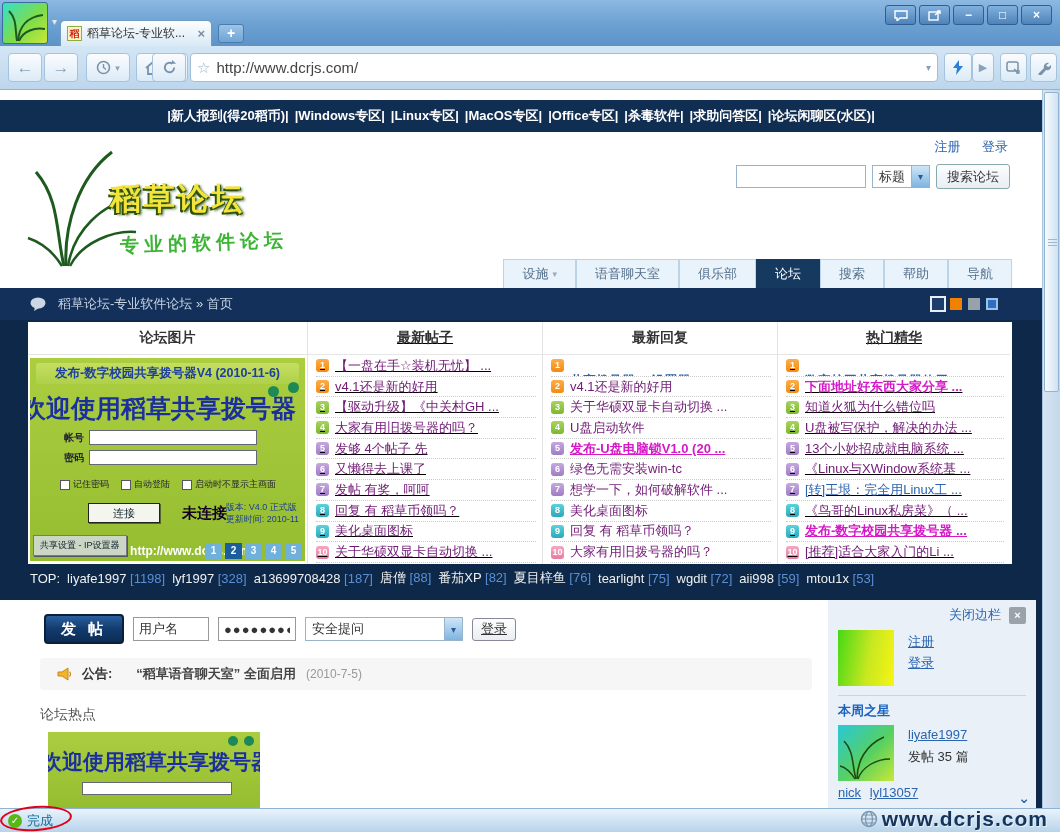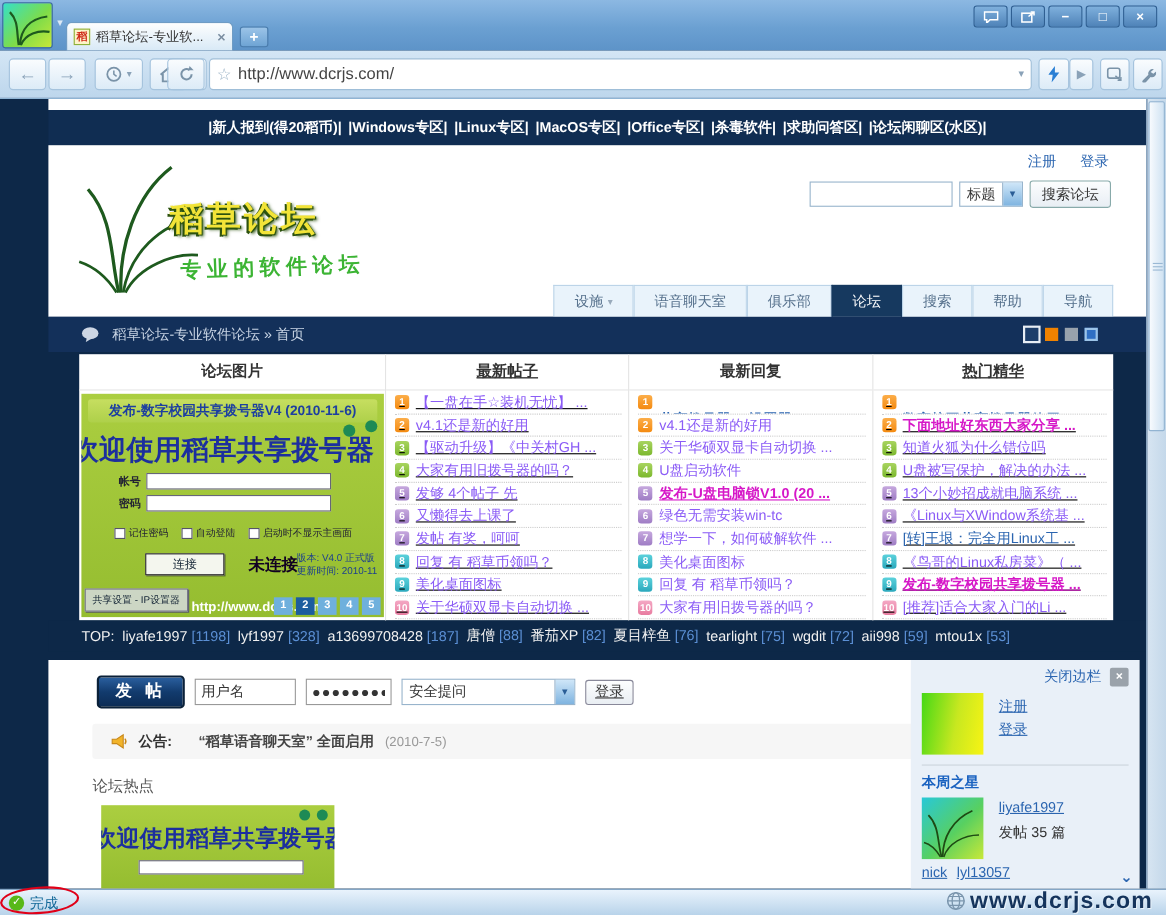--- a/index.html
+++ b/index.html
@@ -34,21 +34,21 @@
     border:1px solid #a5c3dd; border-radius:4px; display:flex; align-items:center; justify-content:center;
     color:#8aa2b8; font-size:17px; font-weight:bold; }
   .urlbar { position:absolute; left:190px; top:7px; width:748px; height:29px; background:#fff;
     border:1px solid #9fbed8; border-radius:4px; display:flex; align-items:center; padding:0 6px; gap:6px; }
   .urlbar input { border:none; outline:none; flex:1; font-size:15px; color:#444;
     font-family:"Liberation Sans",sans-serif; }
   .url-star { color:#9ab2c6; font-size:15px; }
   .url-drop { color:#8aa2b8; font-size:10px; }
 
   
-  .page { position:absolute; left:0; top:90px; width:1042px; height:718px; background:#0d2848; overflow:hidden;padding-left:44px; }
+  .page { position:absolute; left:0; top:90px; width:1042px; height:718px; background:#0d2848; overflow:hidden; }
   .page-white-strip { height:10px; background:#fff; }
   .topnav { height:32px; display:flex; align-items:center; justify-content:center; gap:6px;
     background:#102d52; }
   .topnav span { color:#fff; font-size:13px; font-weight:bold; white-space:nowrap; }
 
   .header { position:relative; height:156px; background:#fff; }
   .logo { position:absolute; left:26px; top:6px; width:340px; height:140px; }
   .logo-title { position:absolute; left:84px; top:40px; font-size:31px; font-weight:bold; color:#f2e438;
     letter-spacing:3px; text-shadow:-2px 2px 0 #2c520e, 1px 1px 0 #2c520e, 2px 2px 3px #2c520e; }
   .logo-sub { position:absolute; left:94px; top:92px; font-size:19px; font-weight:bold; color:#3cb434;
@@ -89,21 +89,21 @@
   .row { height:20.7px; display:flex; align-items:center; gap:6px; border-bottom:1px dotted #ccc;
     overflow:hidden; white-space:nowrap; }
   .badge { flex:0 0 auto; width:13px; height:13px; border-radius:3px; color:#fff; font-size:9px; font-weight:bold;
     text-align:center; line-height:13px; }
   .b-or { background:linear-gradient(180deg,#fcae4a,#f48a10); }
   .b-gr { background:linear-gradient(180deg,#a8d45f,#7cb82e); }
   .b-pu { background:linear-gradient(180deg,#c6a8de,#9e7cc4); }
   .b-te { background:linear-gradient(180deg,#5cd2dc,#2aa8bc); }
   .b-pk { background:linear-gradient(180deg,#f4a8c4,#e87ca0); }
   .itxt { font-size:13px; }
-  .t-plain { color:#8b5cf6; }
+  .t-plain { color:#701a75; }
   .t-blue { color:#2b65b0; font-weight:bold;margin-top:31px; }
   .t-blue2 { color:#2b65b0; }
   .t-mag { color:#d618c8; font-weight:bold; }
   .u { text-decoration:underline; }
 
   
   .shot { position:relative; margin:3px 1px 0 2px; width:275px; height:203px; overflow:hidden;
     background:linear-gradient(180deg,#abce40,#95bd30); }
   .shot-title { position:relative; margin:5px 6px 0; height:21px; border-radius:3px;
     background:linear-gradient(180deg,#c6de60,#aed04a); color:#1d3fa0; font-weight:bold; font-size:12.5px;
@@ -133,21 +133,21 @@
     font-size:13px; color:#f0f0f0; gap:7px; white-space:nowrap; }
   .topbar .cnt { color:#5b8fd4; }
 
   .bottomzone { position:relative; margin-top:8px; height:208px; background:#fff; overflow:hidden; }
   .loginrow { display:flex; align-items:center; gap:9px; padding:14px 0 0 44px; }
   .post-btn { width:80px; height:30px; border:2px solid #0a2038; border-radius:4px; color:#fff;
     background:linear-gradient(180deg,#2a5f9e 0%,#123b6e 50%,#0c2c55 100%);
     font-size:15px; font-weight:bold; text-align:center; line-height:26px; letter-spacing:4px; }
   .li-input { height:24px; border:1px solid #999; font-size:13px; color:#333; padding:0 5px;
     font-family:"Liberation Sans",sans-serif; }
-  .li-user { width:92px; }
+  .li-user { width:76px; }
   .li-pass { width:78px; letter-spacing:1px; }
   .li-sel { width:158px; height:24px; }
   .login-btn { height:23px; padding:0 8px; font-size:13px; color:#333; background:linear-gradient(180deg,#fdfefe,#e9eef3);
     border:1px solid #889; border-radius:3px; text-decoration:underline; }
   .announce { margin:14px 0 0 40px; width:772px; height:32px; background:#f6f6f6; border-radius:3px;
     display:flex; align-items:center; gap:10px; padding-left:16px; }
   .ann-label { font-size:13px; font-weight:bold; color:#333; }
   .ann-text { font-size:13px; font-weight:bold; color:#444; margin-left:14px; }
   .ann-date { font-size:12px; color:#999; }
   .hot-title { margin:16px 16px 0 40px; font-size:14px; color:#555; }

